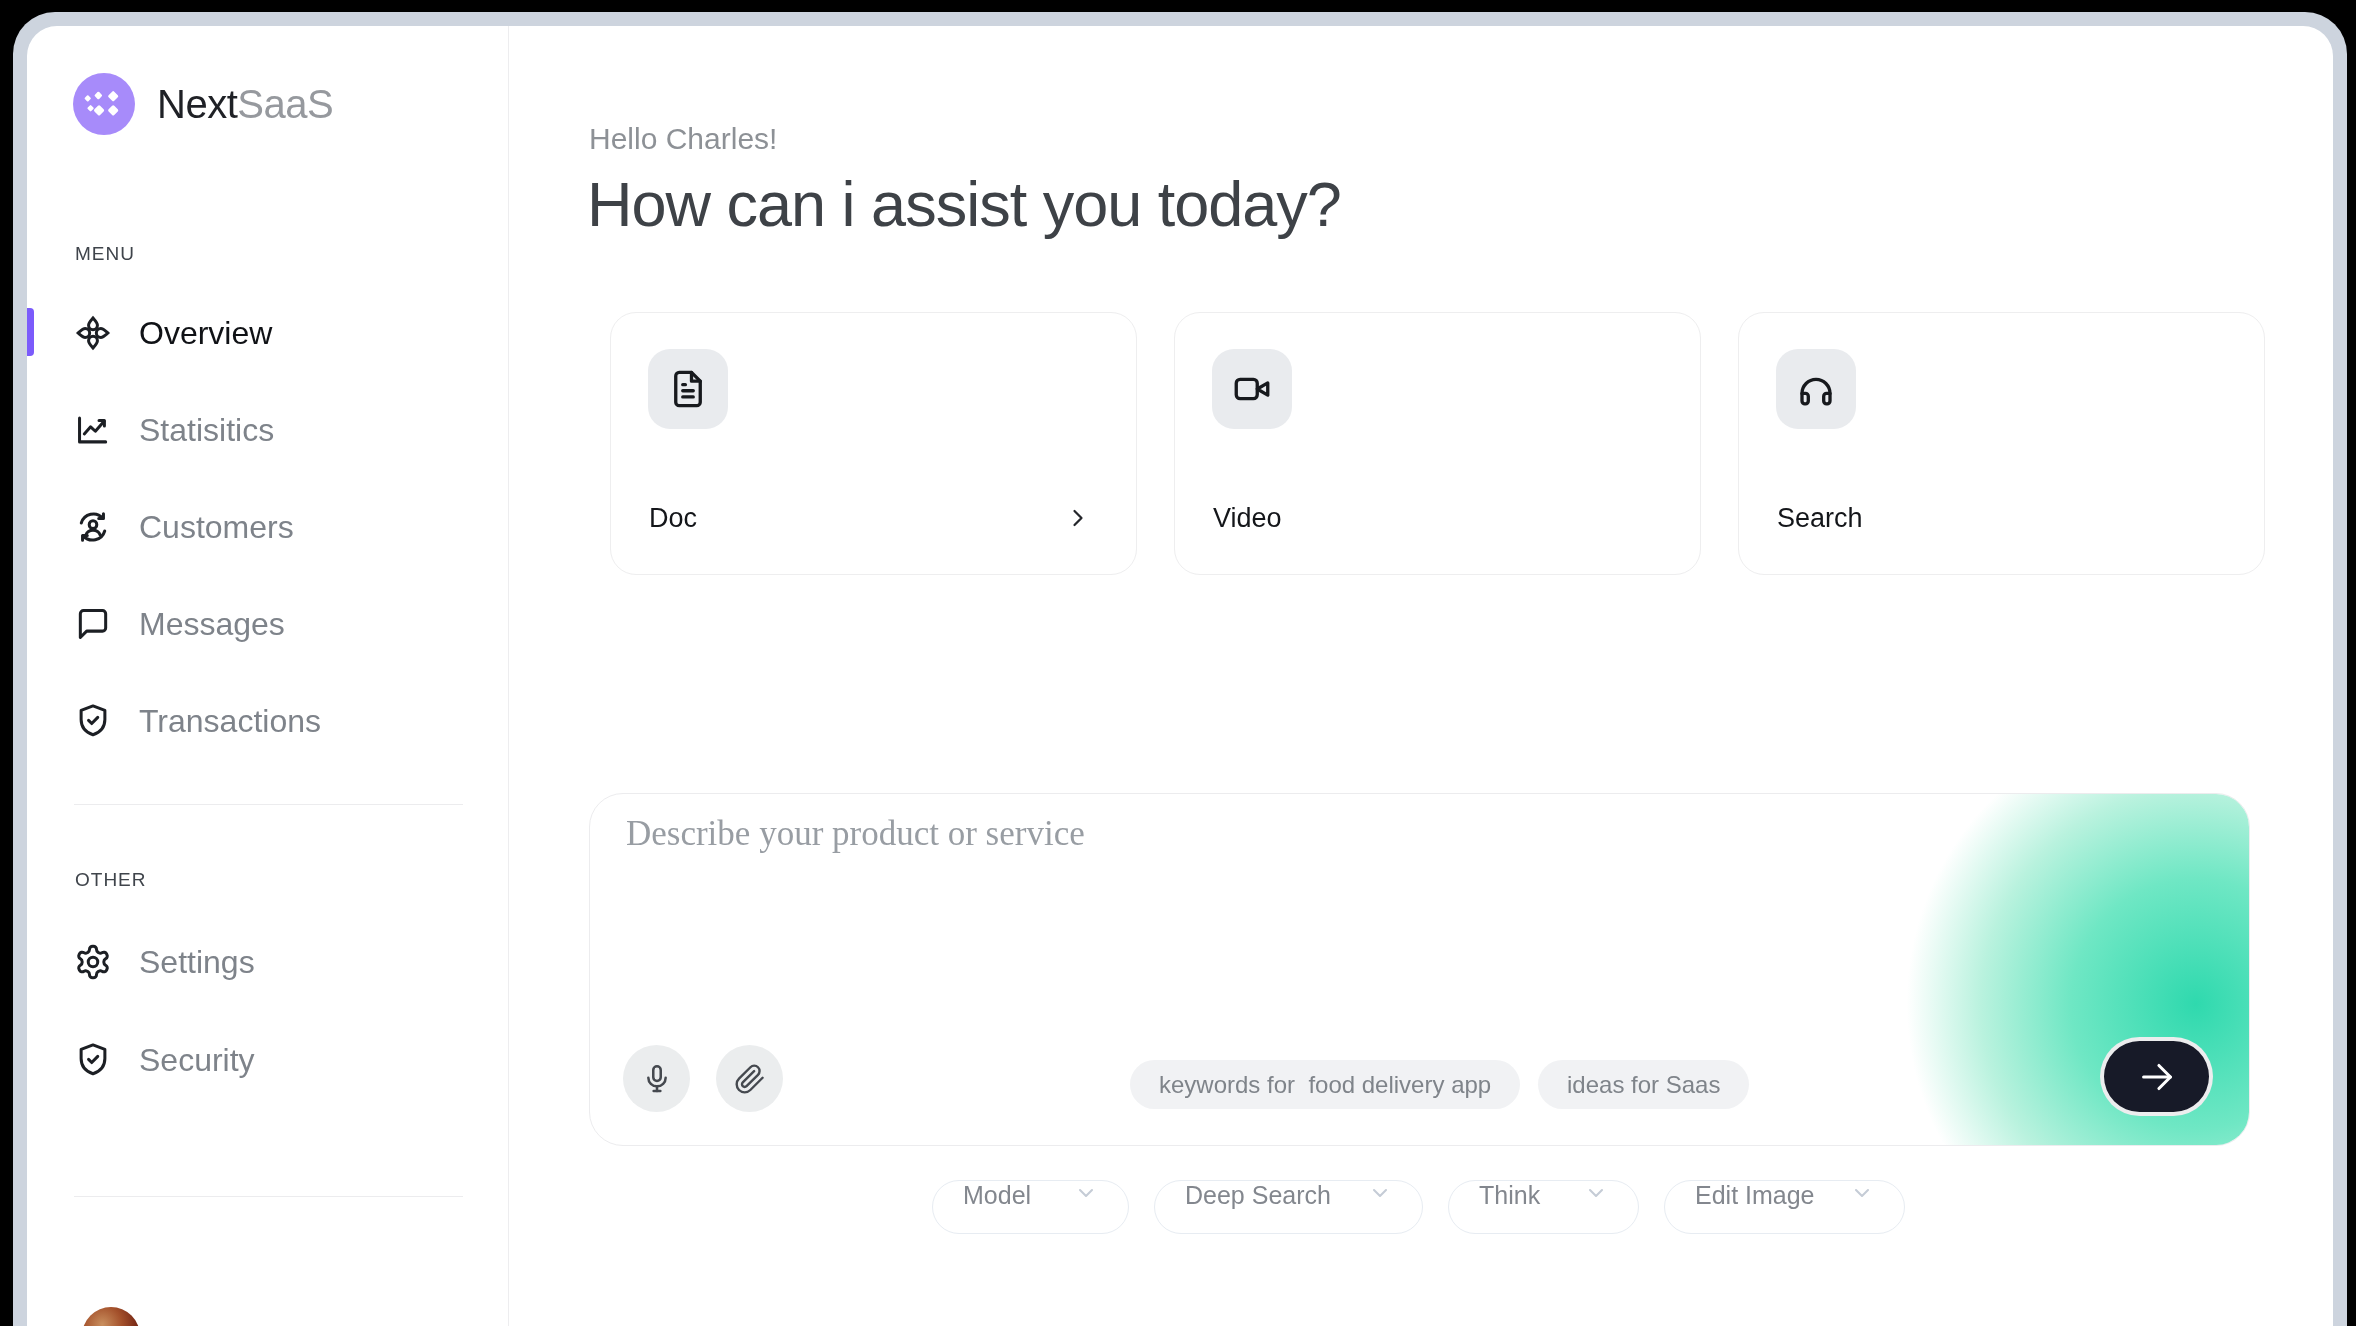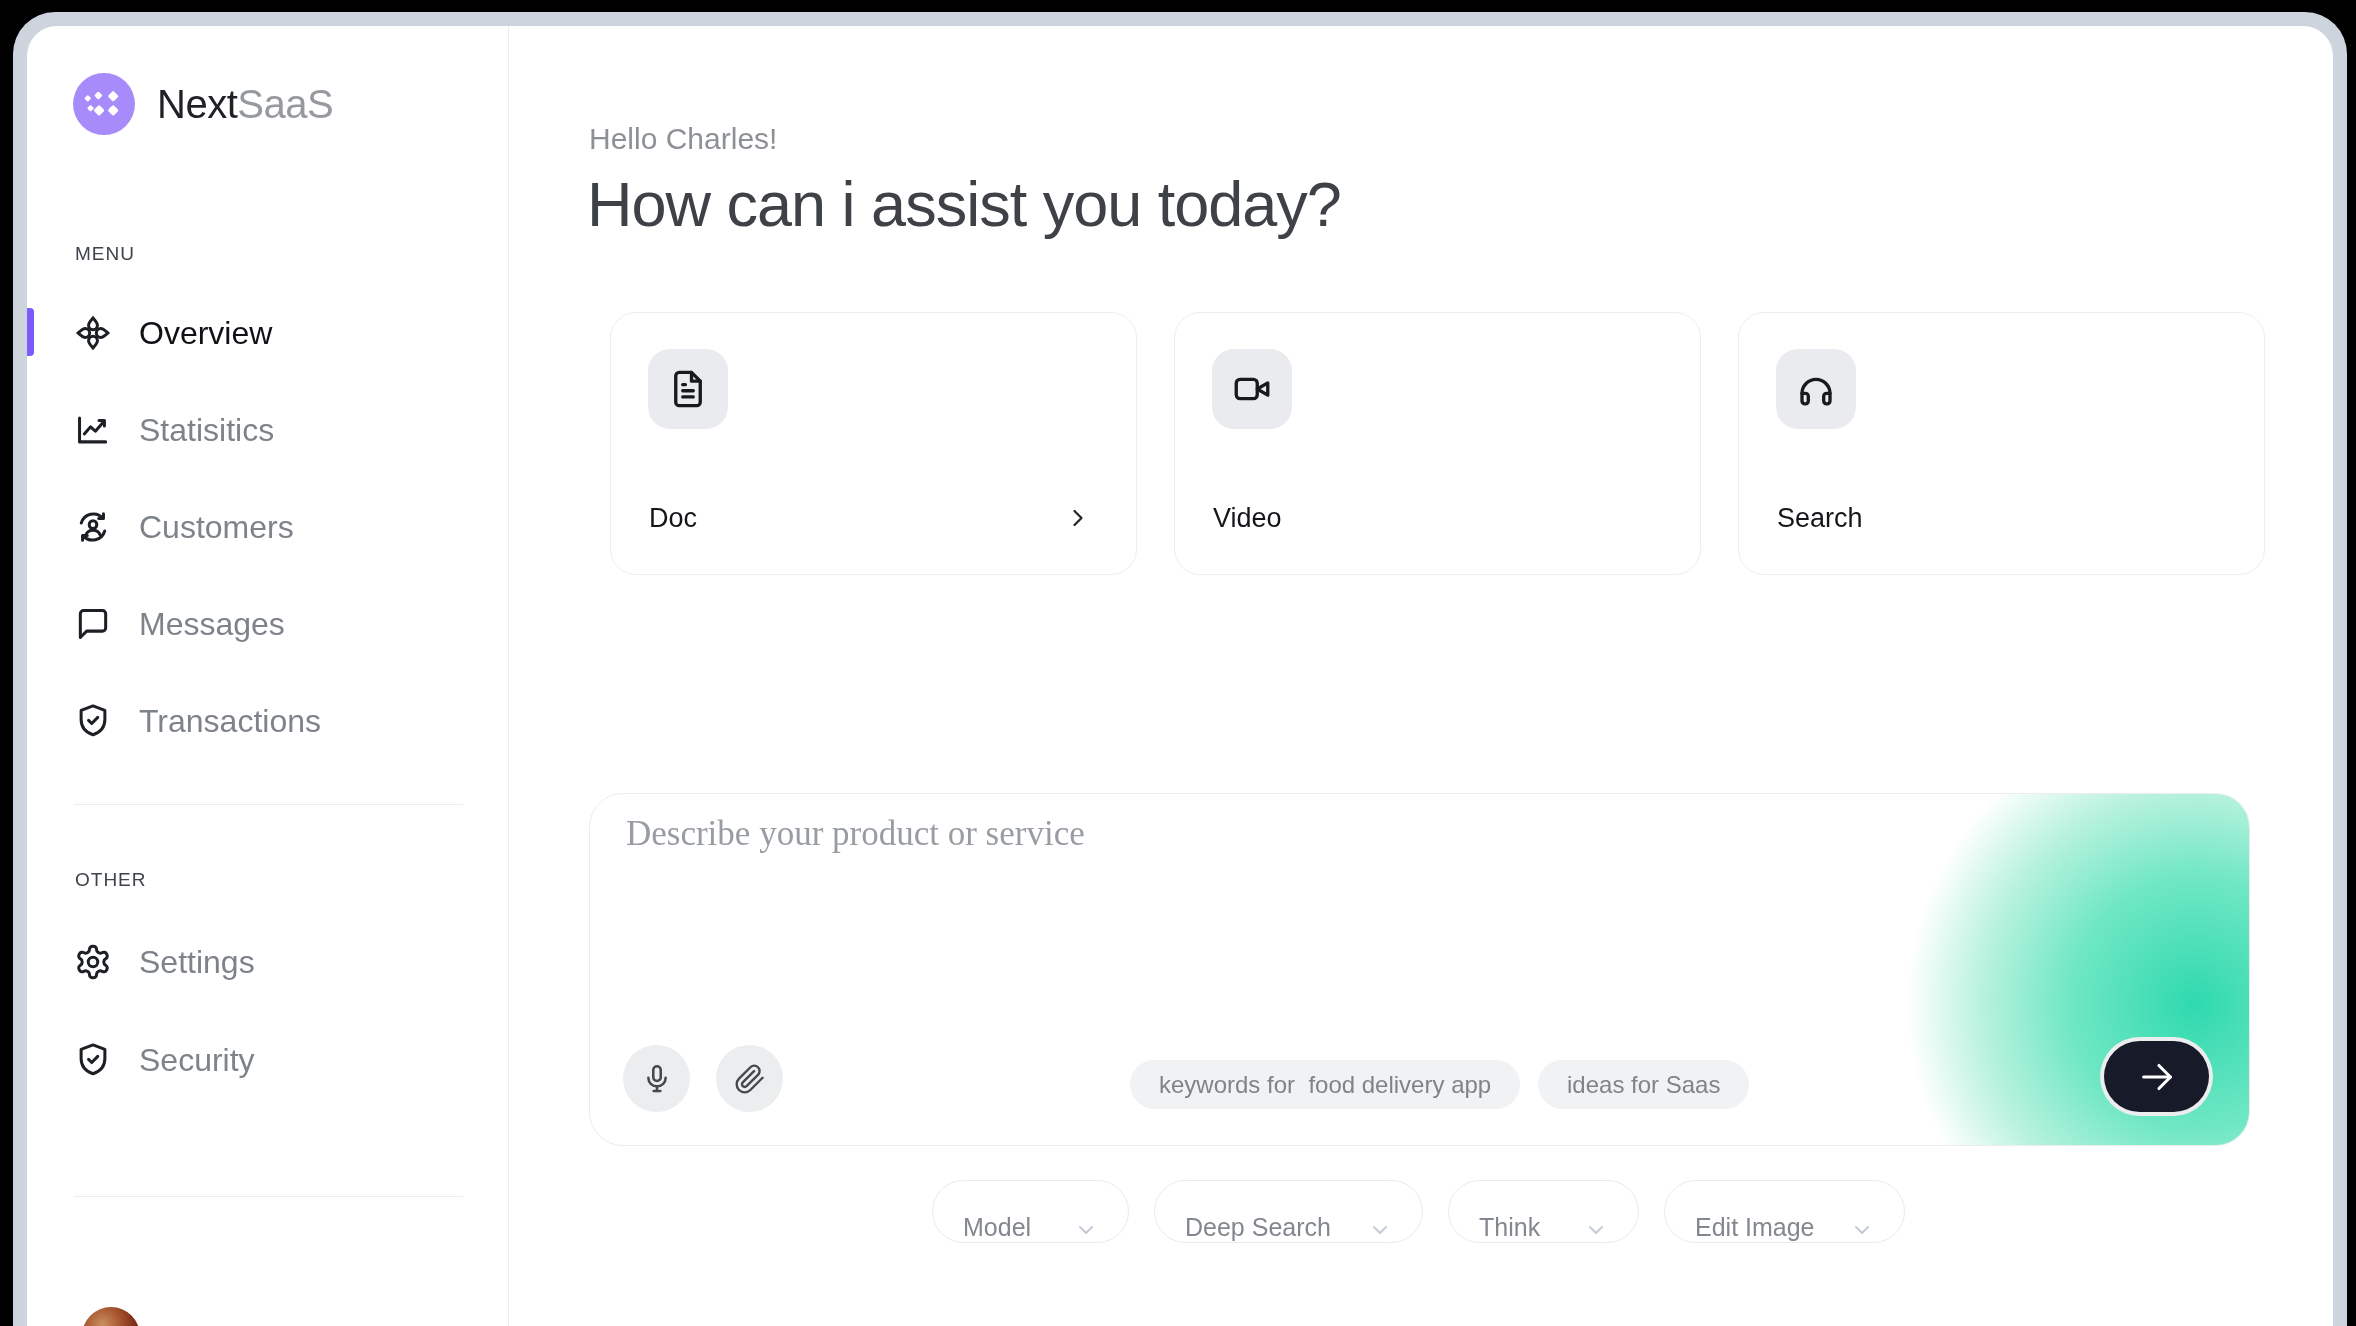--- a/index.html
+++ b/index.html
@@ -70,22 +70,22 @@
   .chip { position:absolute; bottom:36px; height:49px; border-radius:25px; background:#f1f2f4;
           display:flex; align-items:center; padding:0 29px; font-size:24px; color:#7f848a;
           white-space:pre; cursor:pointer; }
   .chip1 { left:540px; } .chip2 { left:948px; }
   .send-btn { position:absolute; right:36px; bottom:29px; width:113px; height:79px; border-radius:40px;
               background:#171a28; border:4px solid rgba(255,255,255,0.92);
               display:flex; align-items:center; justify-content:center; cursor:pointer; }
   .send-btn .sicon { width:46px; height:46px; color:#ffffff; }
 
   .options { position:absolute; left:423px; top:1154px; display:flex; gap:25px; }
-  .opt-pill { height:63px; border:1.5px solid #e7ecf2; border-radius:32px; background:#fff;
-              display:flex; align-items:flex-end; justify-content:space-between;
+  .opt-pill { height:54px; border:1.5px solid #e7ecf2; border-radius:32px; background:#fff;
+              display:flex; align-items:flex-start; justify-content:space-between;
               padding:0 30px; font-size:25px; color:#83878e; cursor:pointer; }
   .opt-pill .dicon { width:24px; height:24px; color:#c5ccd6; margin-left:26px; }
   .opt-pill:nth-child(1){ min-width:197px; }
   .opt-pill:nth-child(2){ min-width:269px; }
   .opt-pill:nth-child(3){ min-width:191px; }
   .opt-pill:nth-child(4){ min-width:241px; }
 </style>
 </head>
 <body>
 

